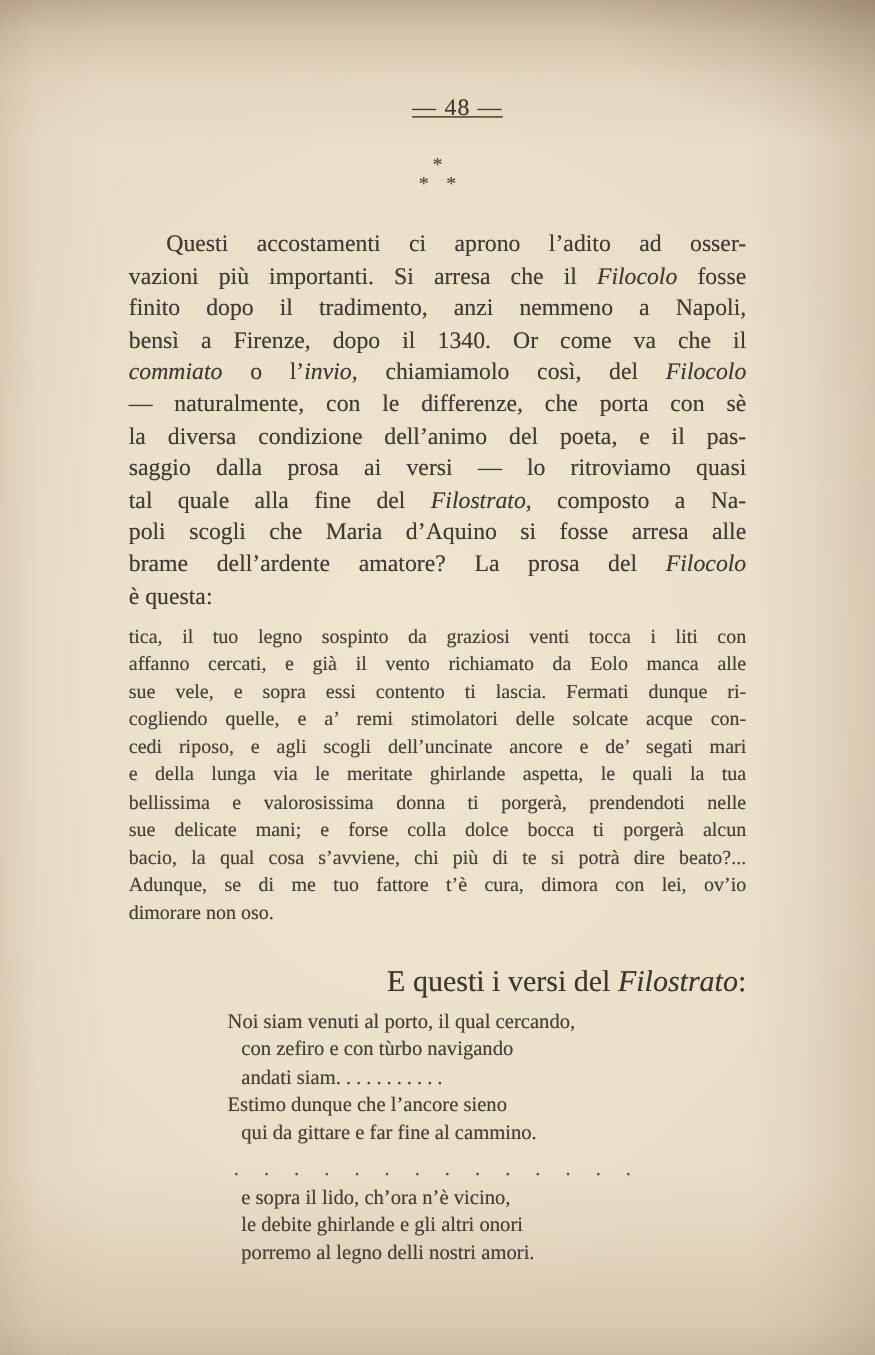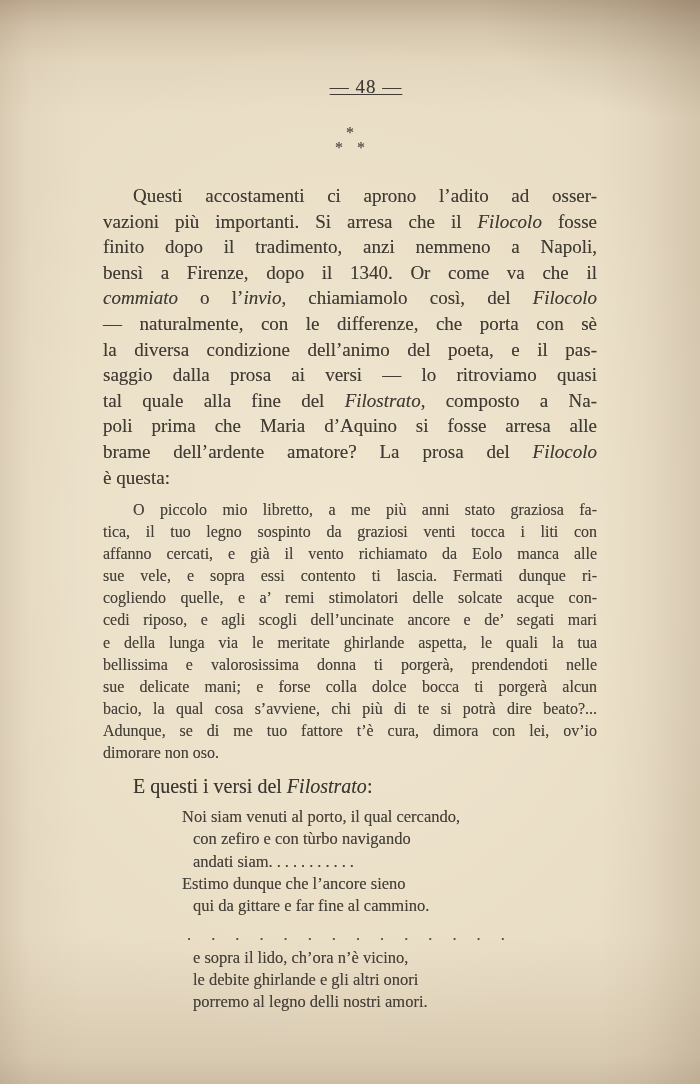--- a/index.html
+++ b/index.html
@@ -22,21 +22,21 @@
     font-size:19px;letter-spacing:1px;white-space:nowrap;text-decoration:underline;
   }
   .divider{
     position:absolute;top:125px;left:0;right:0;
     text-align:center;font-size:16px;line-height:15px;color:#55504a;
   }
   .divider .d2{word-spacing:10px;}
   .textblock{position:absolute;left:103px;width:494px;}
   .intro{top:183px;font-size:19px;line-height:25.6px;}
   .quote{top:499px;font-size:16px;line-height:22.1px;color:#45403a;}
-  .lead{top:773px;font-size:20px;line-height:26px;color:#3b362f;}
+  .lead{top:773px;font-size:24px;line-height:26px;color:#3b362f;text-align:right;}
   .verse{top:806px;font-size:16.5px;line-height:22.3px;color:#443f38;}
   .line{white-space:nowrap;}
   .just{white-space:normal;text-align:justify;text-align-last:justify;}
   .indent{text-indent:30px;}
   .verse .line{margin-left:90px;}
   .verse .line.out{margin-left:79px;}
   .verse .line.dotsrow{margin-left:84px;padding-top:7px;color:#55504a;}
   .it{font-style:italic;}
   .dots-tight{letter-spacing:4px;}
   .dots-wide{letter-spacing:20px;}
@@ -53,26 +53,25 @@
   <div class="textblock intro">
       <div class="line just indent"><span>Questi accostamenti ci aprono l’adito ad osser-</span></div>
       <div class="line just"><span>vazioni più importanti. Si arresa che il </span><span class="it">Filocolo</span><span> fosse</span></div>
       <div class="line just"><span>finito dopo il tradimento, anzi nemmeno a Napoli,</span></div>
       <div class="line just"><span>bensì a Firenze, dopo il 1340. Or come va che il</span></div>
       <div class="line just"><span class="it">commiato</span><span> o l’</span><span class="it">invio</span><span>, chiamiamolo così, del </span><span class="it">Filocolo</span></div>
       <div class="line just"><span>— naturalmente, con le differenze, che porta con sè</span></div>
       <div class="line just"><span>la diversa condizione dell’animo del poeta, e il pas-</span></div>
       <div class="line just"><span>saggio dalla prosa ai versi — lo ritroviamo quasi</span></div>
       <div class="line just"><span>tal quale alla fine del </span><span class="it">Filostrato</span><span>, composto a Na-</span></div>
-      <div class="line just"><span>poli prima che Maria d’Aquino si fosse arresa alle</span></div>
+      <div class="line just"><span>poli scogli che Maria d’Aquino si fosse arresa alle</span></div>
       <div class="line just"><span>brame dell’ardente amatore? La prosa del </span><span class="it">Filocolo</span></div>
       <div class="line"><span>è questa:</span></div>
     </div>
   <div class="textblock quote">
-      <div class="line just indent"><span>O piccolo mio libretto, a me più anni stato graziosa fa-</span></div>
       <div class="line just"><span>tica, il tuo legno sospinto da graziosi venti tocca i liti con</span></div>
       <div class="line just"><span>affanno cercati, e già il vento richiamato da Eolo manca alle</span></div>
       <div class="line just"><span>sue vele, e sopra essi contento ti lascia. Fermati dunque ri-</span></div>
       <div class="line just"><span>cogliendo quelle, e a’ remi stimolatori delle solcate acque con-</span></div>
       <div class="line just"><span>cedi riposo, e agli scogli dell’uncinate ancore e de’ segati mari</span></div>
       <div class="line just"><span>e della lunga via le meritate ghirlande aspetta, le quali la tua</span></div>
       <div class="line just"><span>bellissima e valorosissima donna ti porgerà, prendendoti nelle</span></div>
       <div class="line just"><span>sue delicate mani; e forse colla dolce bocca ti porgerà alcun</span></div>
       <div class="line just"><span>bacio, la qual cosa s’avviene, chi più di te si potrà dire beato?...</span></div>
       <div class="line just"><span>Adunque, se di me tuo fattore t’è cura, dimora con lei, ov’io</span></div>

